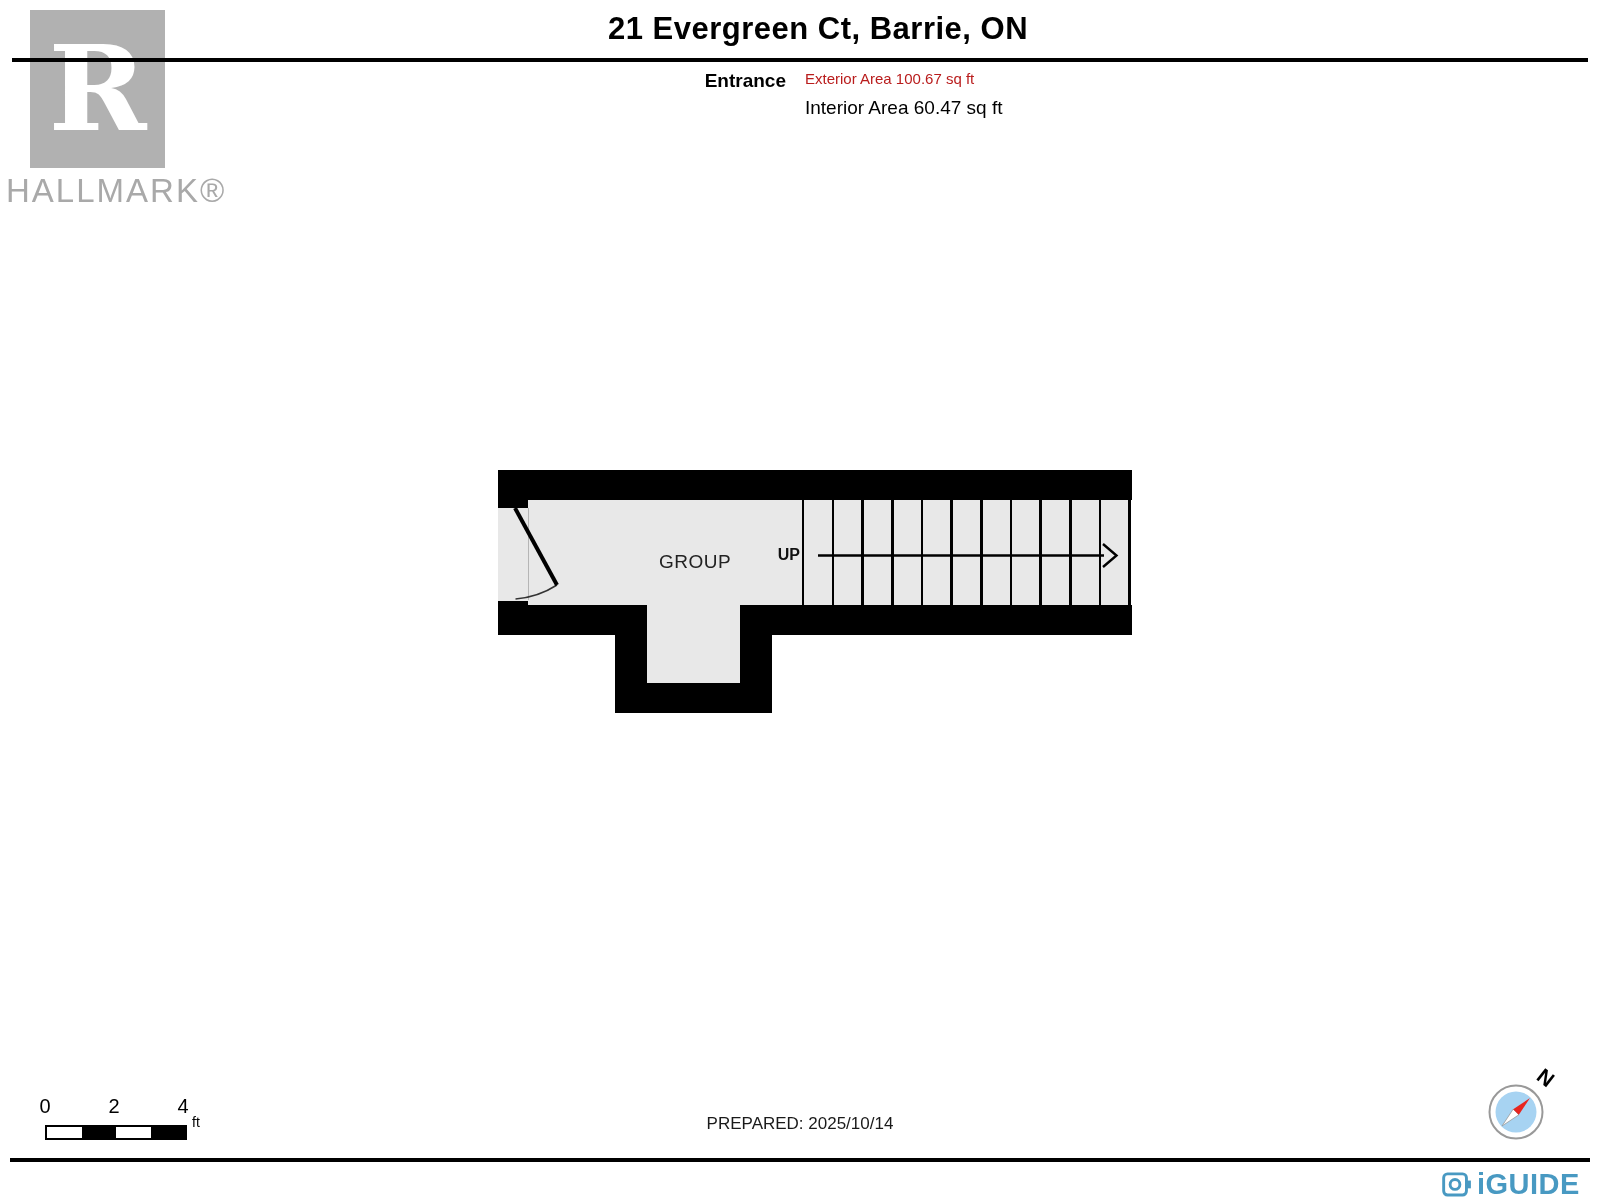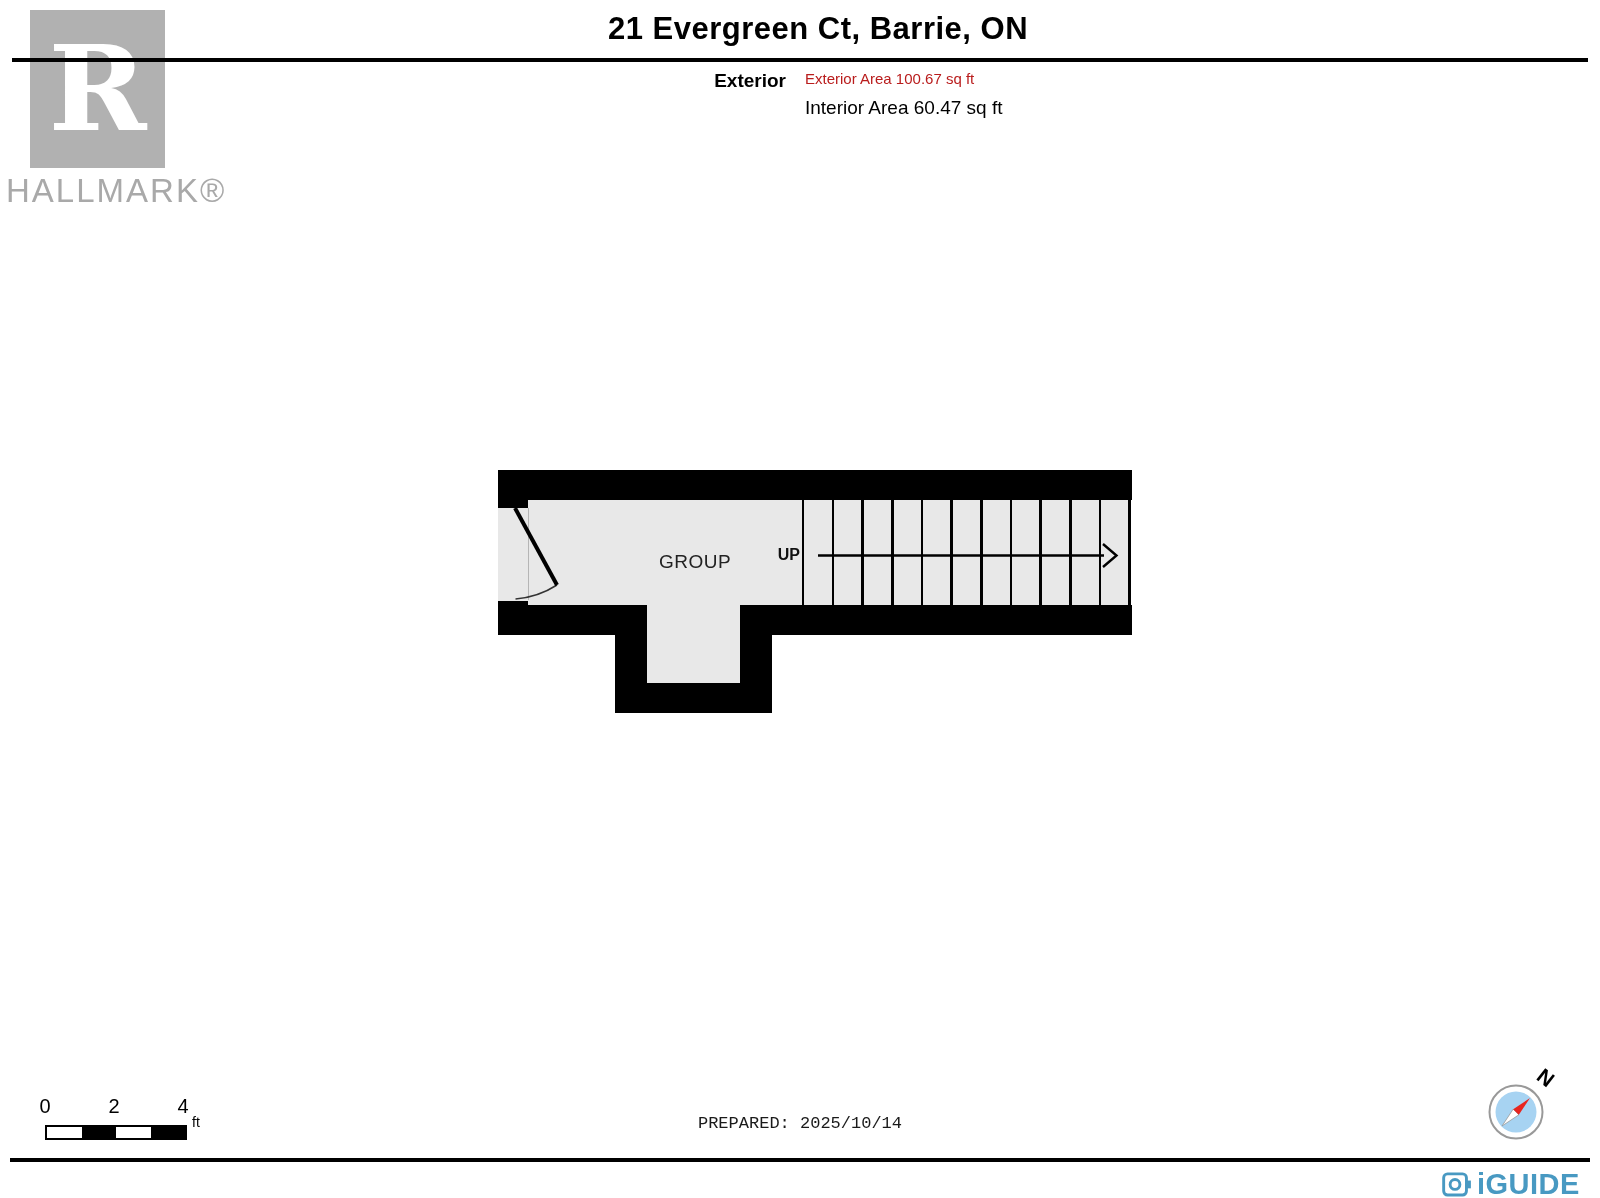--- a/index.html
+++ b/index.html
@@ -48,21 +48,21 @@
   .sb-num{top:1095px;width:24px;text-align:center;font-size:20px;color:#000;}
   .sb-0{left:33px;} .sb-2{left:102px;} .sb-4{left:171px;}
   .scale-bar{left:45px;top:1125px;width:138px;height:11px;border:2px solid #000;display:flex;}
   .scale-bar div{flex:1 1 25%;}
   .sb-w{background:#fff;} .sb-b{background:#000;}
   .sb-unit{left:192px;top:1114px;font-size:14px;color:#000;}
 
   
   .watermark{left:0;top:1124px;width:1596px;text-align:center;font-size:28px;font-weight:600;
     color:#c9c9c9;letter-spacing:.5px;z-index:1;white-space:nowrap;}
-  .prepared{left:0;top:1114px;width:1600px;text-align:center;font-size:17px;color:#1a1a1a;z-index:2;font-family:Liberation Mono, monospace;}
+  .prepared{left:0;top:1114px;width:1600px;text-align:center;font-size:17px;color:#1a1a1a;z-index:2;}
 
   
   .compass{left:1486px;top:1082px;z-index:2;}
   .north{left:1538px;top:1066px;font-size:21px;font-weight:bold;color:#000;transform:rotate(38deg);}
 
   
   .rule-bottom{left:10px;top:1158px;width:1580px;height:4px;background:#000;}
   .disclaimer{left:18px;top:1170px;font-size:16.5px;color:#000;white-space:nowrap;}
   .iguide{left:1442px;top:1168px;display:flex;align-items:center;gap:5px;z-index:2;}
   .iguide-text{font-size:29px;font-weight:600;color:#4899c2;letter-spacing:.5px;}
@@ -72,21 +72,21 @@
 
 <div class="page">
 
   <div class="abs realtor-box">
     <span>R</span>
   </div>
   <div class="abs realtor-word">HALLMARK®</div>
 
   <div class="abs title">21 Evergreen Ct, Barrie, ON</div>
   <div class="abs rule-top"></div>
-  <div class="abs floor-name">Exterior</div>
+  <div class="abs floor-name">Entrance</div>
   <div class="abs area-line1">Exterior Area 100.67 sq ft</div>
   <div class="abs area-line2">Interior Area 60.47 sq ft</div>
 
   <div class="abs wall wall-top"></div>
   <div class="abs wall wall-left"></div>
   <div class="abs wall wall-bottom"></div>
   <div class="abs wall wall-right-thin"></div>
   <div class="abs floor floor-main"></div>
   <div class="abs floor door-gap"></div>
   <div class="abs wall protrusion-outer"></div>

